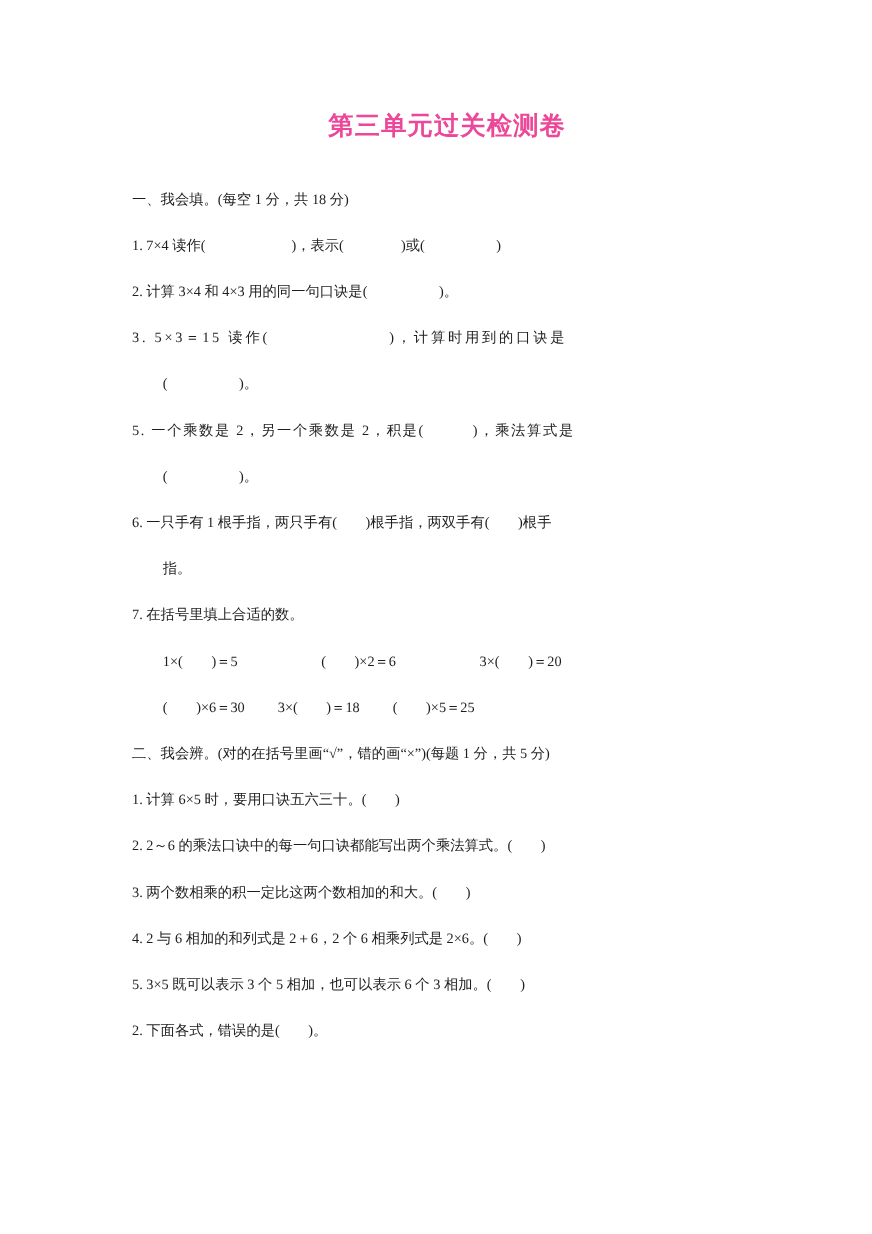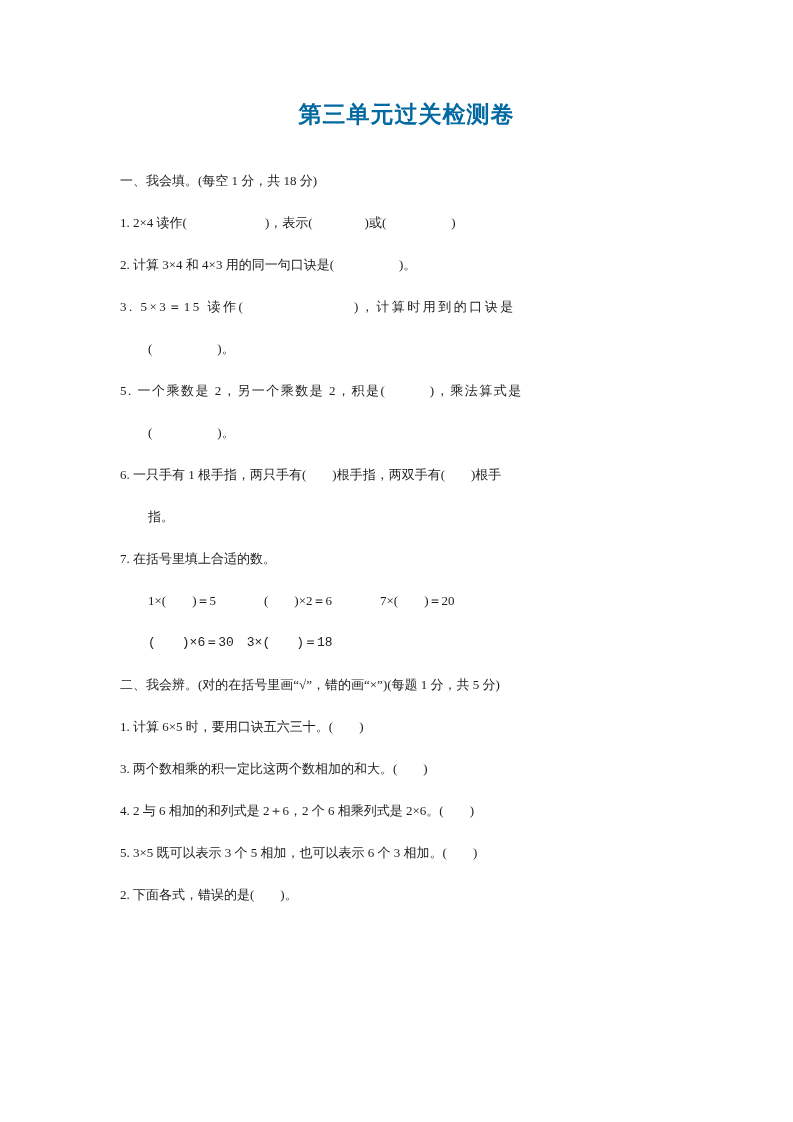--- a/index.html
+++ b/index.html
@@ -22,64 +22,66 @@
     background: #ffffff;
   }
   .title {
     font-family: "Liberation Sans", "DejaVu Sans", sans-serif;
     font-weight: 700;
     font-size: 23px;
     line-height: 23px;
     text-align: center;
     margin: 0 0 34px 0;
     letter-spacing: 1px;
-    color: #0369a1;
+    color: #ec4899;
   }
   .line {
     font-size: 13px;
     height: 42px;
     line-height: 42px;
     white-space: nowrap;
   }
   .indent { padding-left: 28px; }
   .spread  { letter-spacing: 2.5px; }
   .spread2 { letter-spacing: 1.5px; }
   .eq-row { display: flex; }
-  .eq-row-wide  { gap: 48px; }
-  .eq-row-tight { gap: 13px; font-family: Liberation Mono, monospace; }
+  .eq-row-wide  { gap: 76px; }
+  .eq-row-tight { gap: 30px; }
 </style>
 </head>
 <body>
 
 <div class="page">
 
   <h1 class="title">第三单元过关检测卷</h1>
 
   <div class="line">一、我会填。(每空 1 分，共 18 分)</div>
-  <div class="line">1. 2×4 读作(　　　　　　)，表示(　　　　)或(　　　　　)</div>
+  <div class="line">1. 7×4 读作(　　　　　　)，表示(　　　　)或(　　　　　)</div>
   <div class="line">2. 计算 3×4 和 4×3 用的同一句口诀是(　　　　　)。</div>
   <div class="line spread">3. 5×3＝15 读作(　　　　　　　)，计算时用到的口诀是</div>
   <div class="line indent">(　　　　　)。</div>
   <div class="line spread2">5. 一个乘数是 2，另一个乘数是 2，积是(　　　)，乘法算式是</div>
   <div class="line indent">(　　　　　)。</div>
   <div class="line">6. 一只手有 1 根手指，两只手有(　　)根手指，两双手有(　　)根手</div>
   <div class="line indent">指。</div>
   <div class="line">7. 在括号里填上合适的数。</div>
 
   <div class="line indent eq-row eq-row-wide">
     <span>1×(　　)＝5</span>
     <span>(　　)×2＝6</span>
-    <span>7×(　　)＝20</span>
+    <span>3×(　　)＝20</span>
   </div>
   <div class="line indent eq-row eq-row-tight">
     <span>(　　)×6＝30</span>
     <span>3×(　　)＝18</span>
+    <span>(　　)×5＝25</span>
   </div>
 
   <div class="line">二、我会辨。(对的在括号里画“√”，错的画“×”)(每题 1 分，共 5 分)</div>
   <div class="line">1. 计算 6×5 时，要用口诀五六三十。(　　)</div>
+  <div class="line">2. 2～6 的乘法口诀中的每一句口诀都能写出两个乘法算式。(　　)</div>
   <div class="line">3. 两个数相乘的积一定比这两个数相加的和大。(　　)</div>
   <div class="line">4. 2 与 6 相加的和列式是 2＋6，2 个 6 相乘列式是 2×6。(　　)</div>
   <div class="line">5. 3×5 既可以表示 3 个 5 相加，也可以表示 6 个 3 相加。(　　)</div>
 
   <div class="line">2. 下面各式，错误的是(　　)。</div>
 
 </div>
 
 </body></html>

